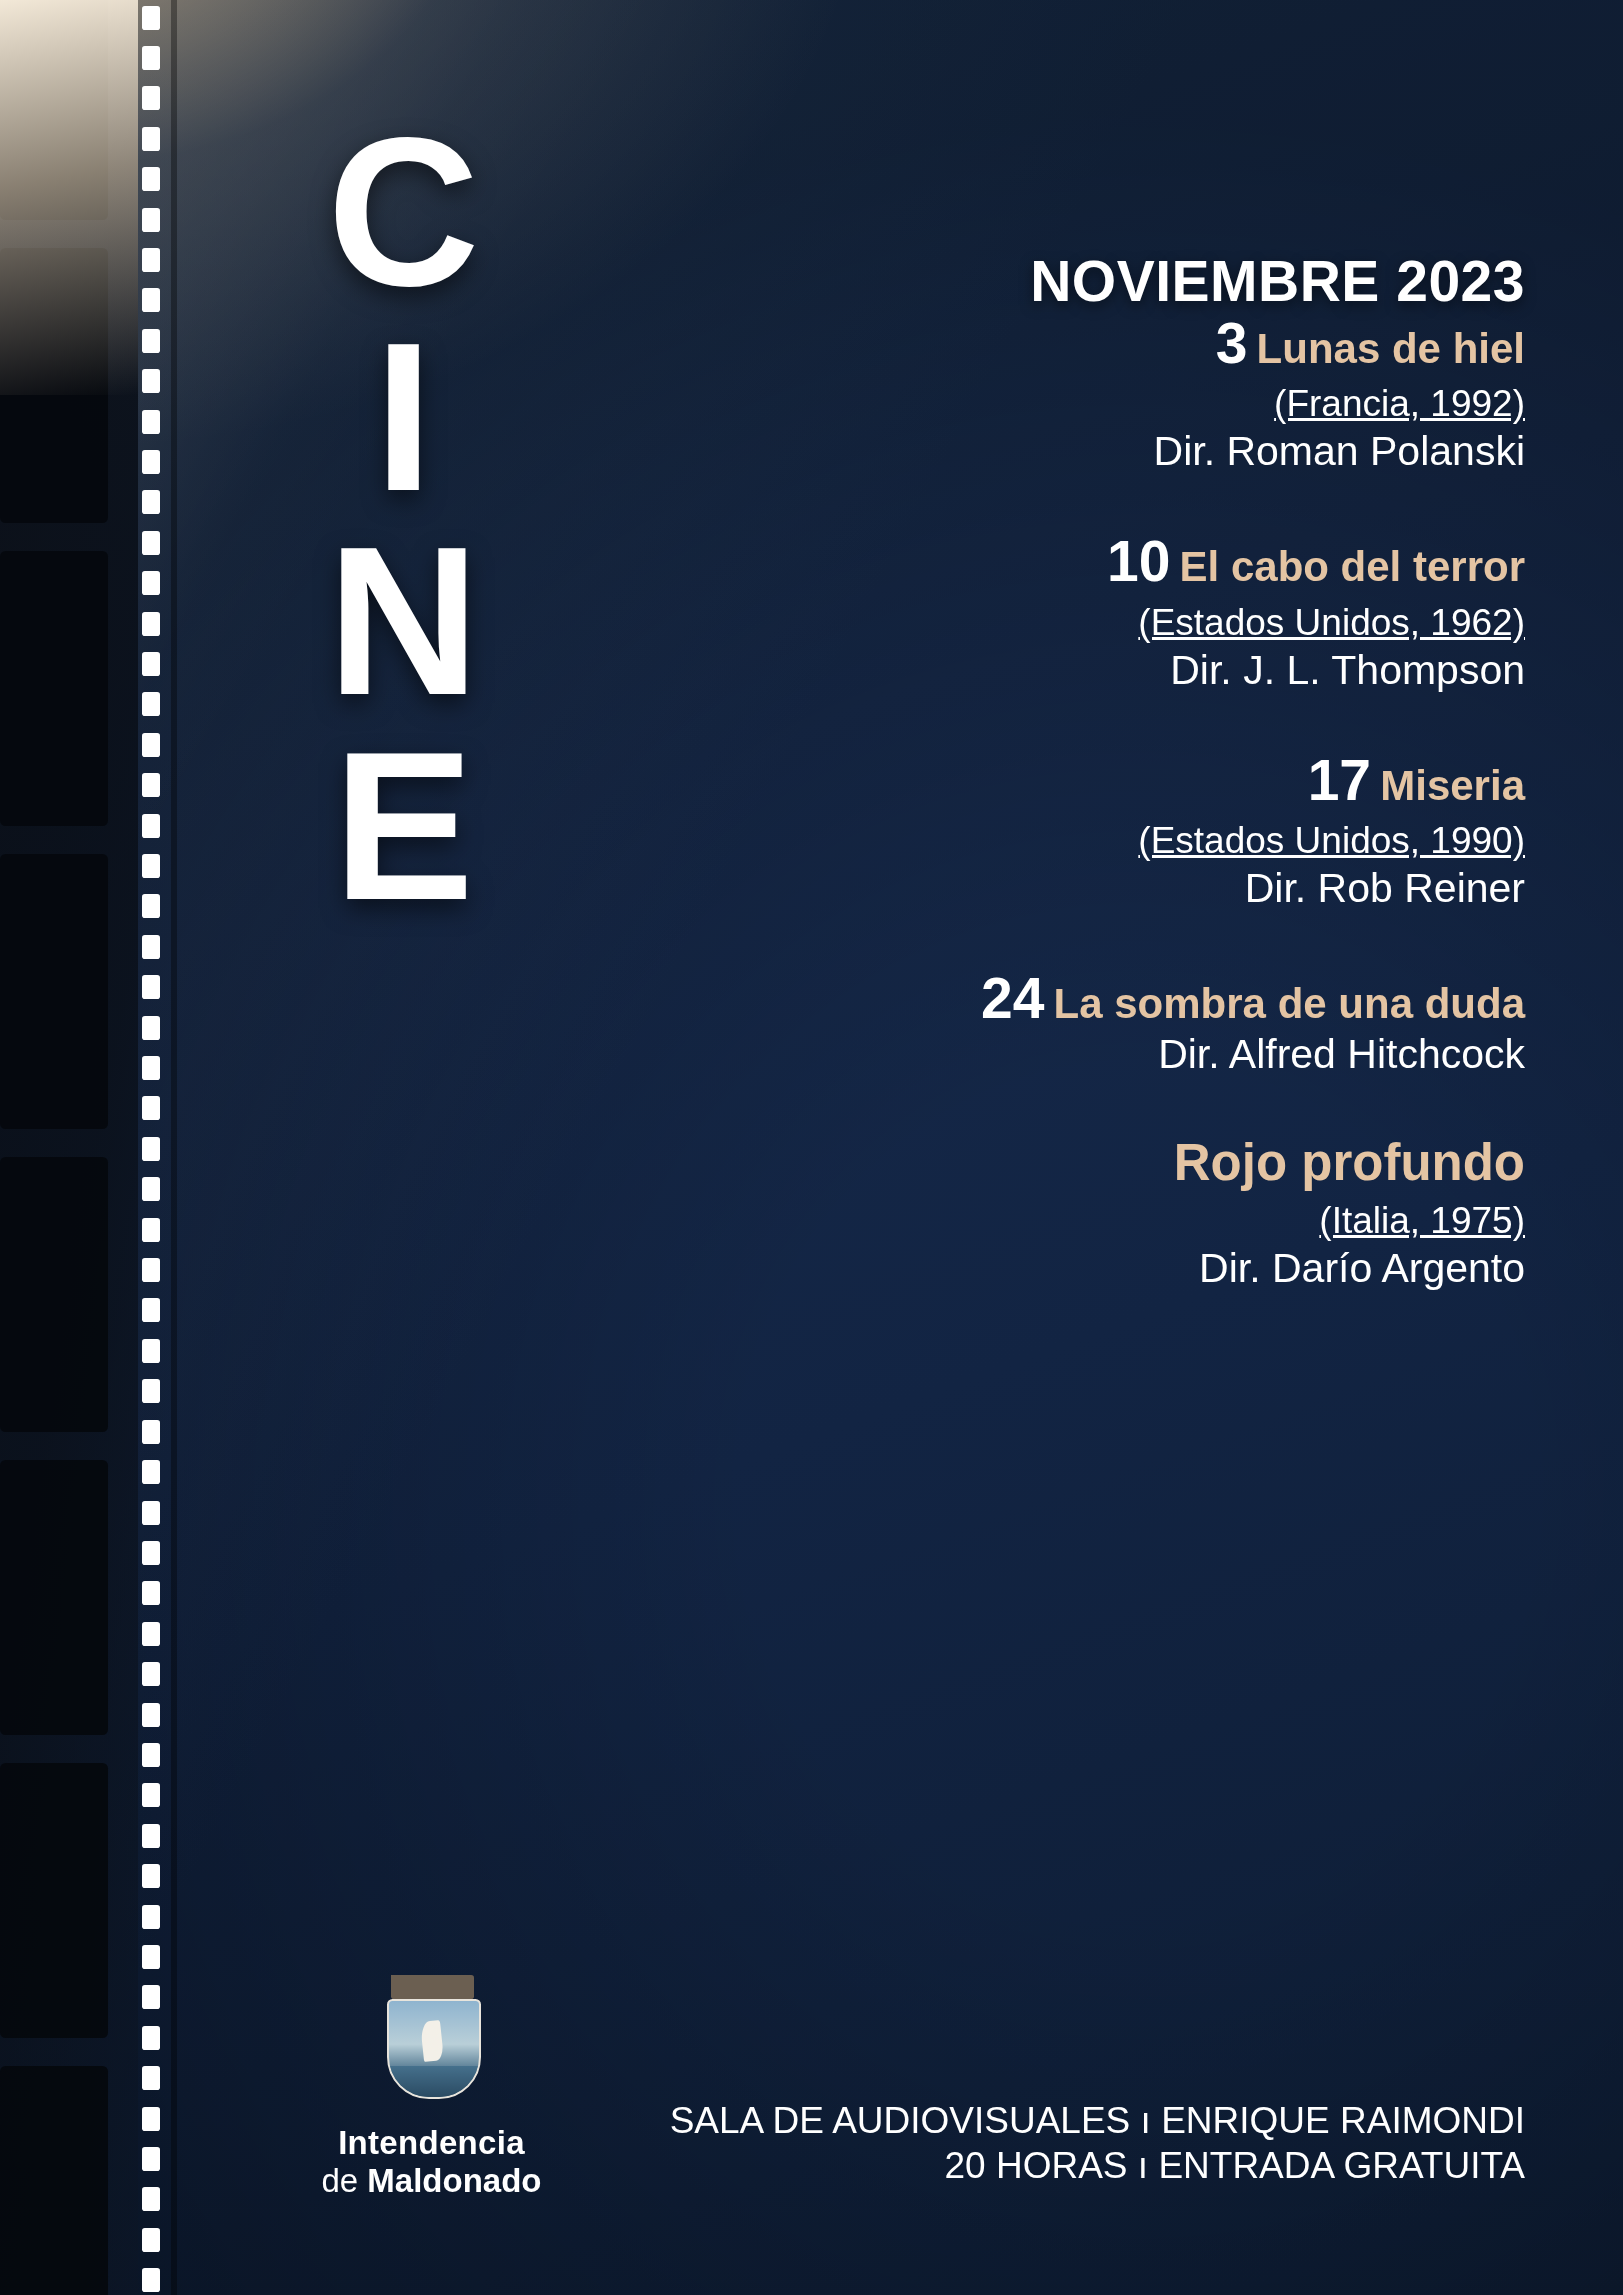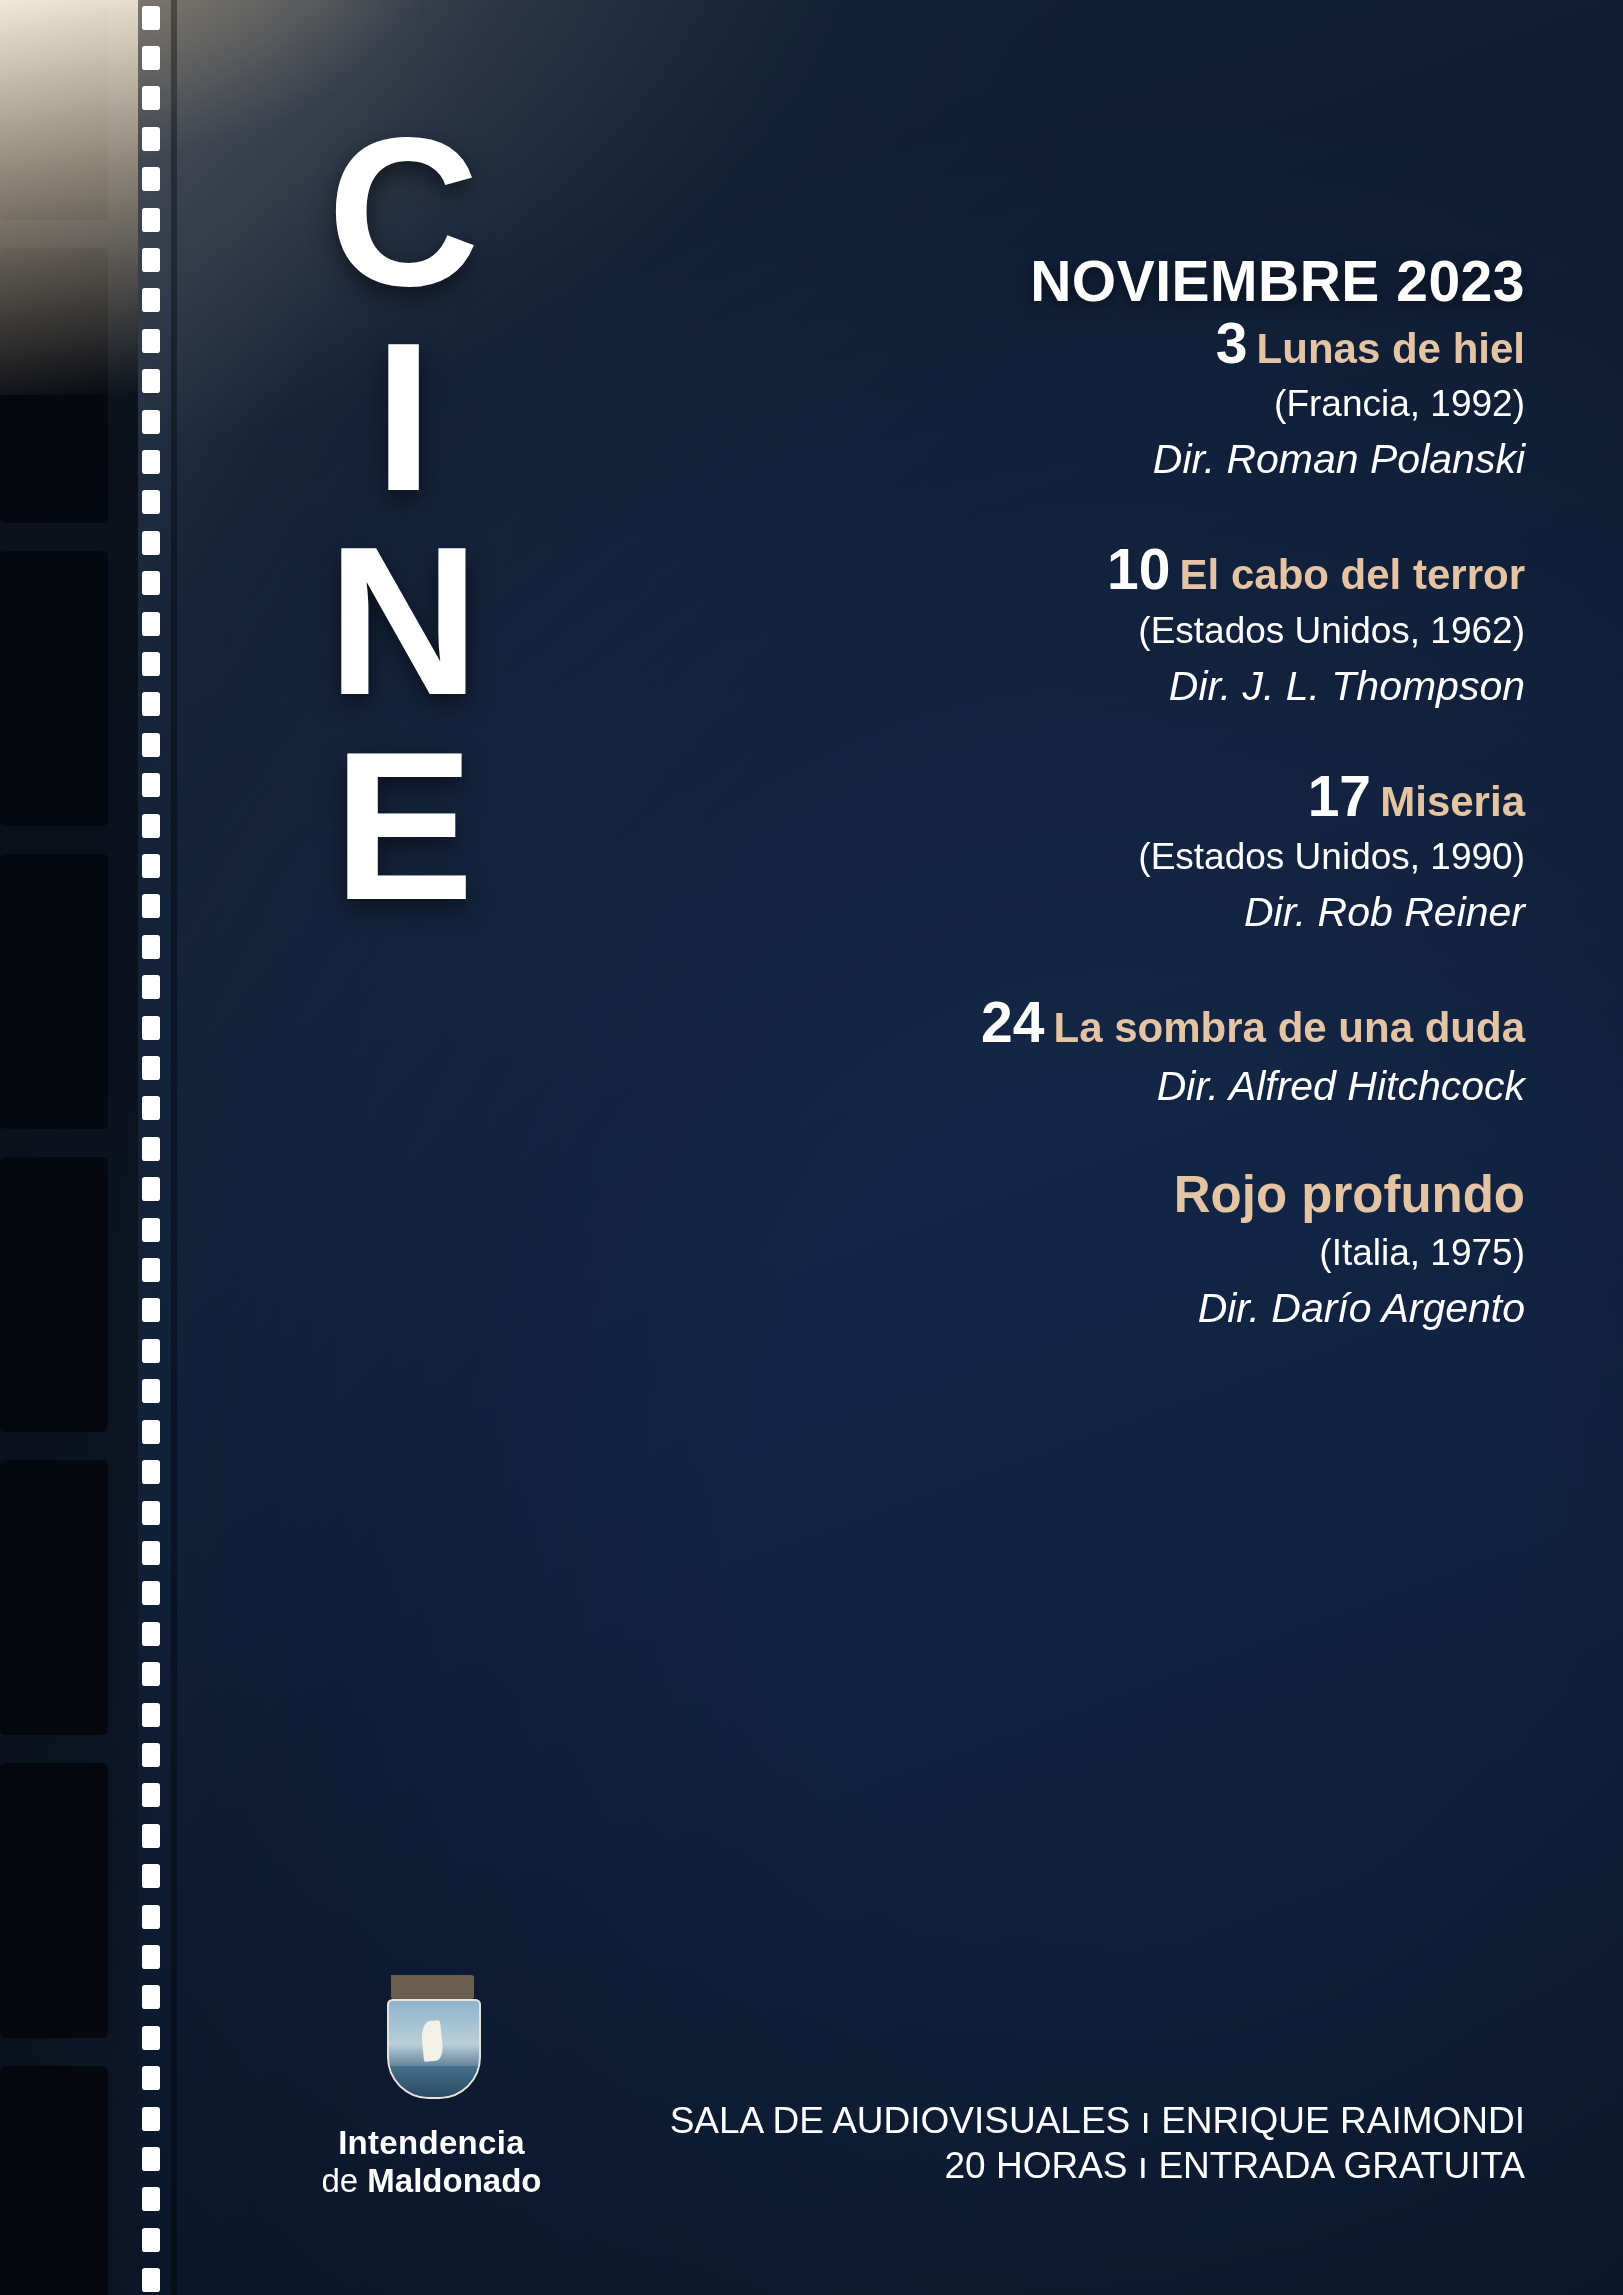--- a/index.html
+++ b/index.html
@@ -167,27 +167,27 @@
     font-weight: bold;
     color: #e4c4a3;
     line-height: 1.08;
     margin-top: 16px;
   }
   .origin {
     font-size: 37px;
     color: #ffffff;
     margin-top: 9.2px;
     line-height: 1.18;
+    text-decoration: underline;
   }
   .director {
     font-size: 41px;
     color: #ffffff;
-    margin-top: 9px;
+    margin-top: 1px;
     line-height: 1.18;
-    font-style: italic;
   }
 
   
   .footer {
     position: absolute;
     right: 99px;
     bottom: 108px;
     width: 882px;
     text-align: right;
     color: #ffffff;

